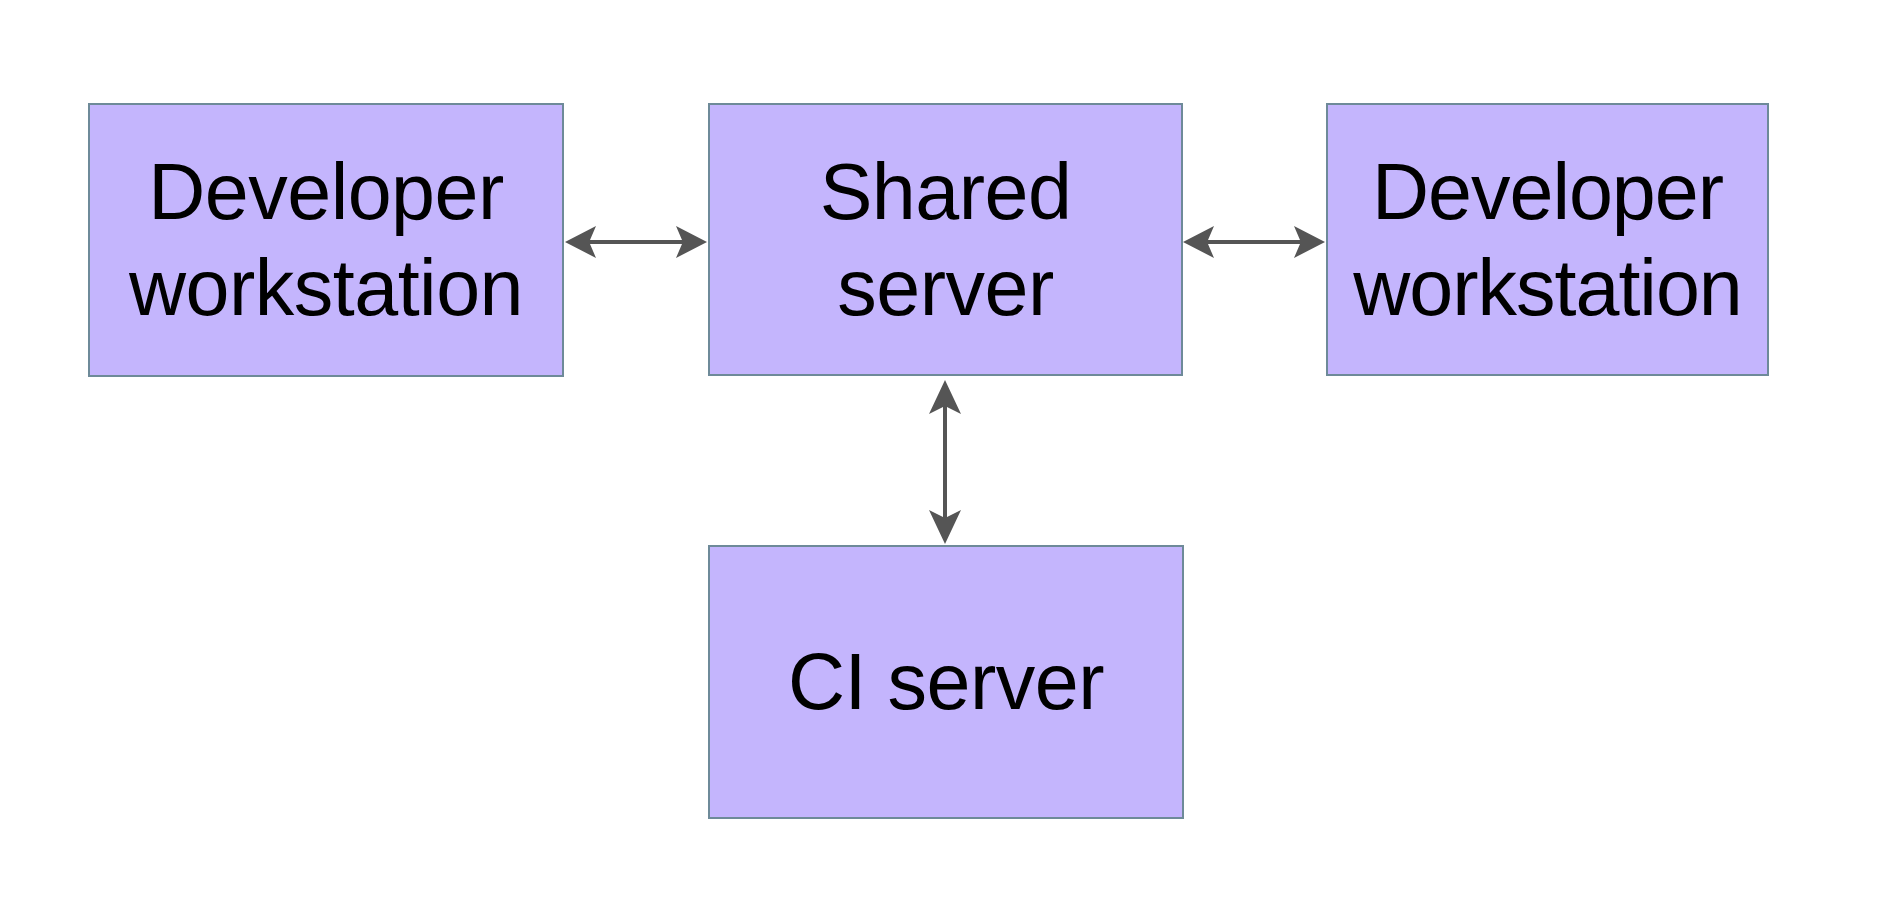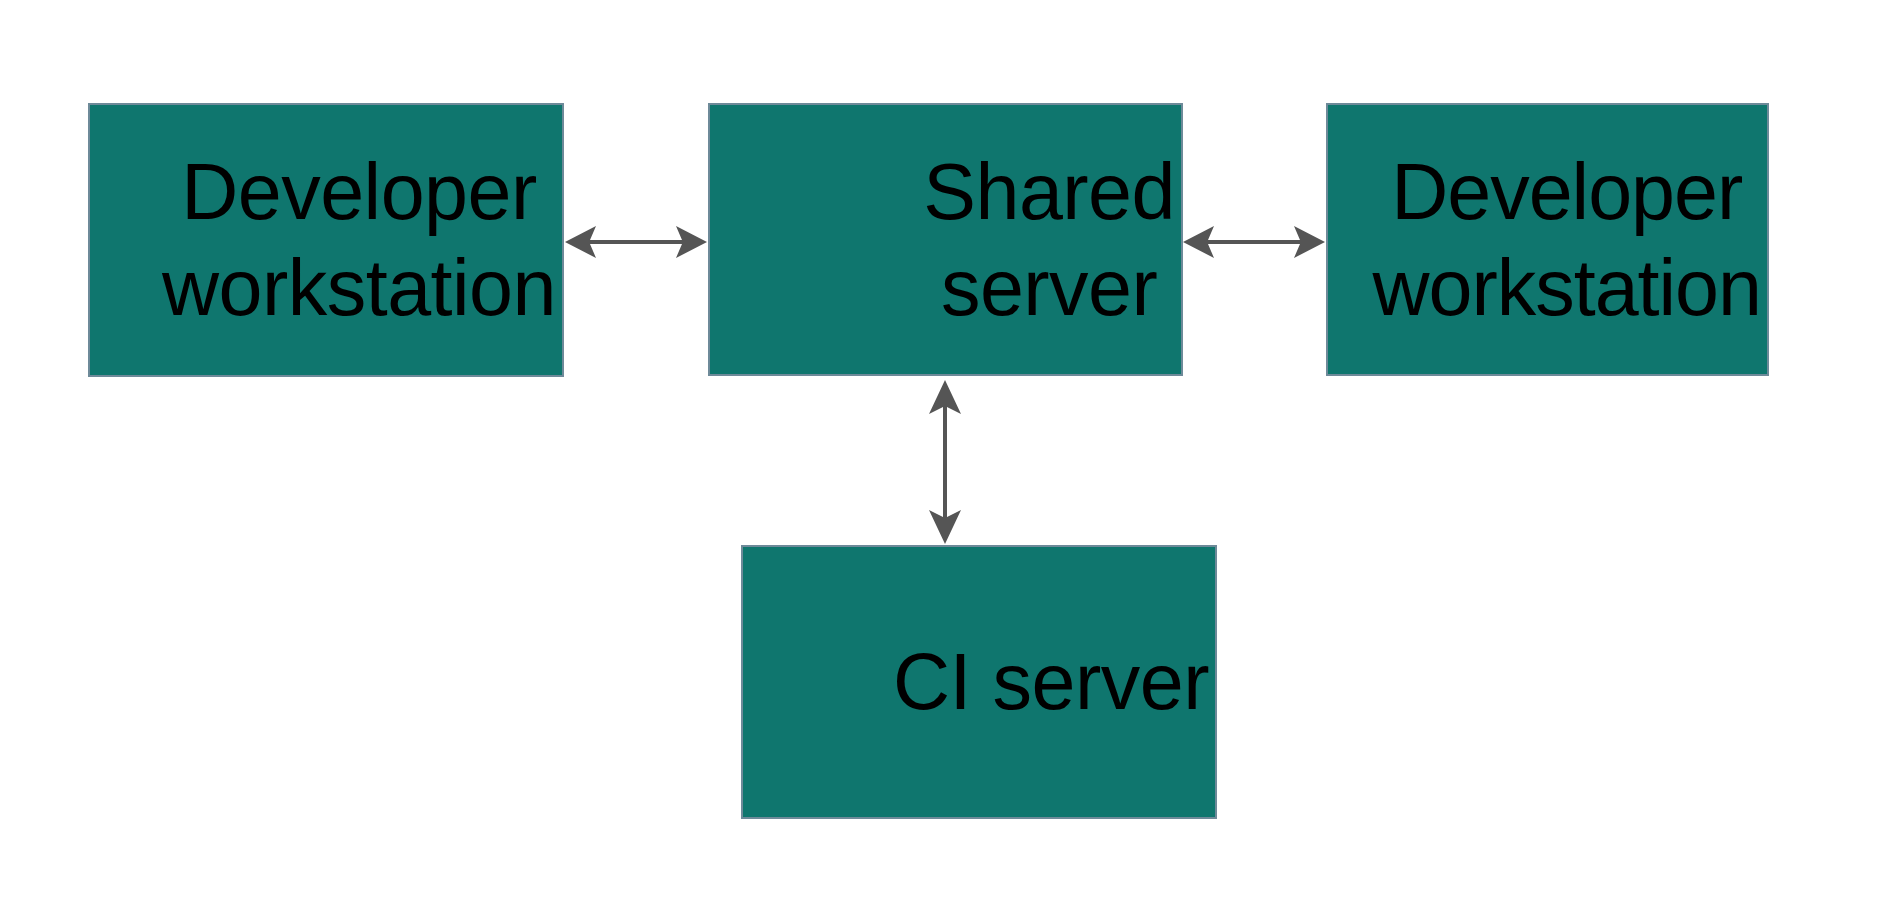--- a/index.html
+++ b/index.html
@@ -15,25 +15,25 @@
   }
   #canvas {
     position: relative;
     width: 1900px;
     height: 922px;
     background: #ffffff;
   }
   .node {
     position: absolute;
     box-sizing: border-box;
-    background: #0f766e;
+    background: #c4b5fd;
     border: 2px solid #6e8a99;
     display: flex;
     align-items: center;
-    justify-content: flex-end;
+    justify-content: center;
     text-align: center;
   }
   .node-label {
     font-family: "Liberation Sans", sans-serif;
     font-size: 79px;
     line-height: 96px;
     font-weight: 400;
     color: #000000;
     letter-spacing: -0.5px;
     white-space: pre-line;
@@ -41,21 +41,21 @@
   }
   .edge-svg {
     position: absolute;
     overflow: visible;
     pointer-events: none;
   }
   
   #node-dev-left   { left: 88px;   top: 103px; width: 476px; height: 274px; }
   #node-shared     { left: 708px;  top: 103px; width: 475px; height: 273px; }
   #node-dev-right  { left: 1326px; top: 103px; width: 443px; height: 273px; }
-  #node-ci         { left: 708px;  top: 545px; width: 476px; height: 274px; margin-left: 33px; }
+  #node-ci         { left: 708px;  top: 545px; width: 476px; height: 274px; }
   #node-dev-right .node-label { letter-spacing: -1px; }
 </style>
 </head>
 <body>
 
 <div id="canvas">
 
   <div class="node" id="node-dev-left">
     <span class="node-label">Developer
 workstation</span>

